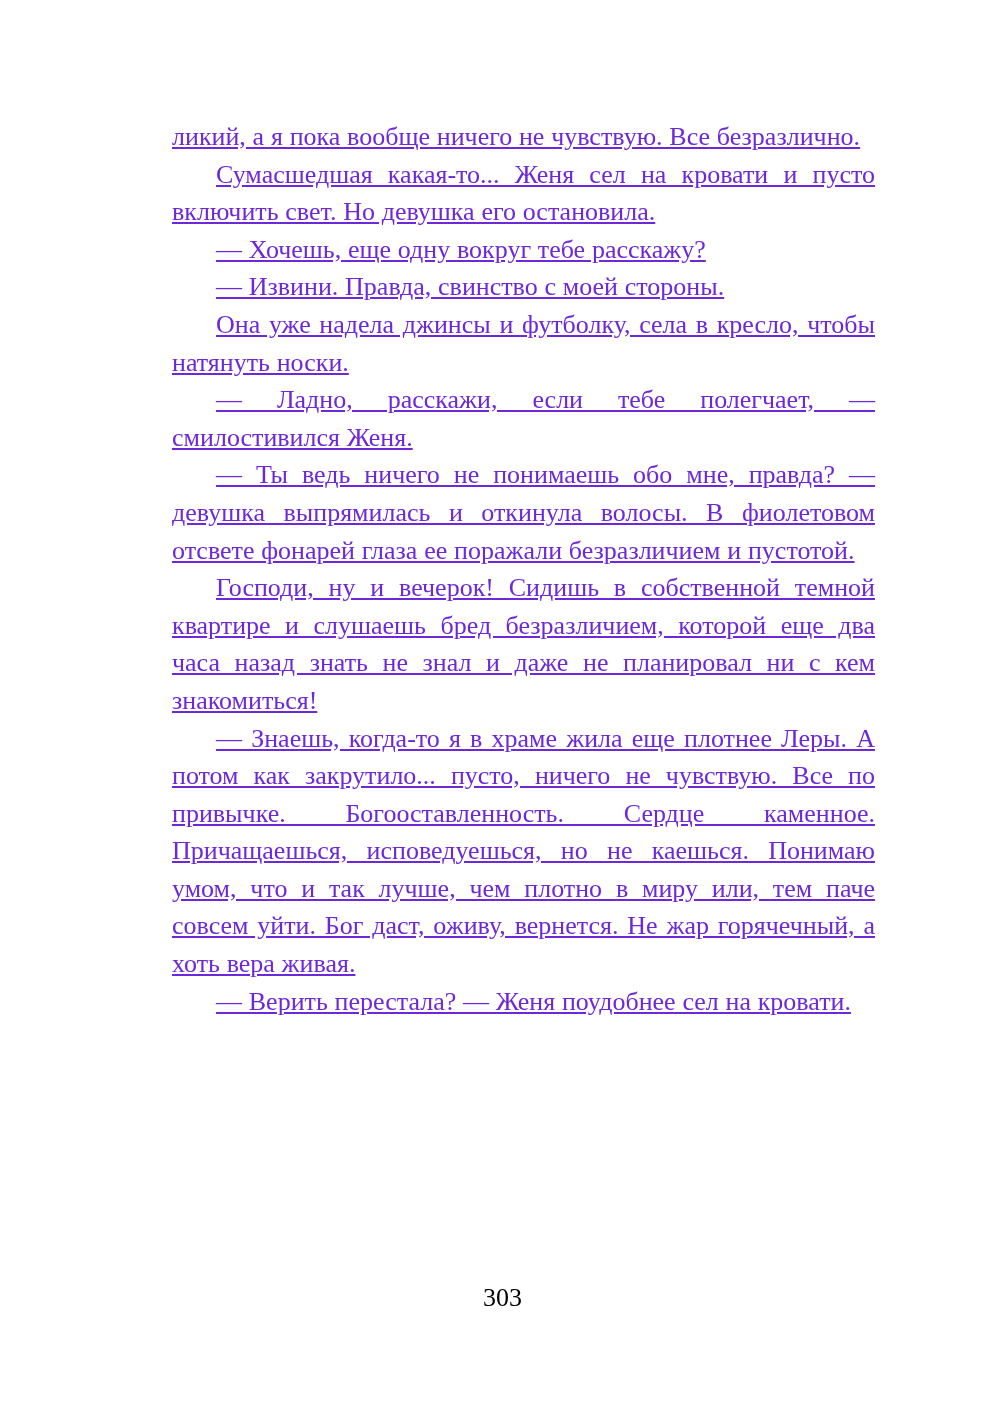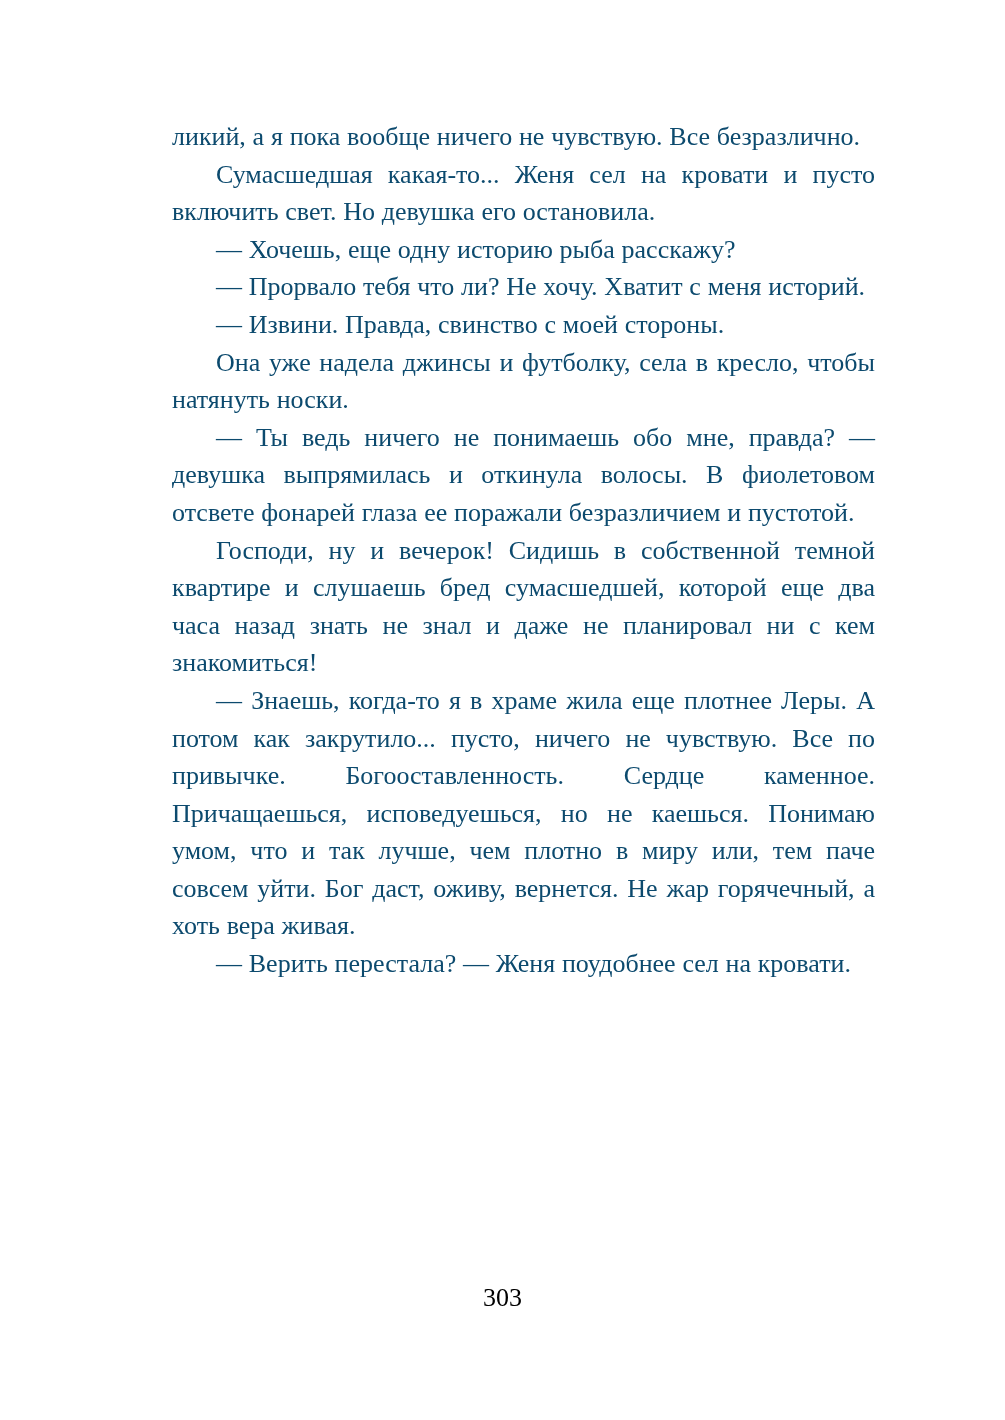--- a/index.html
+++ b/index.html
@@ -21,26 +21,27 @@
     left: 172px;
     top: 118px;
     width: 703px;
   }
   .para {
     margin: 0;
     text-indent: 44px;
     font-family: "Liberation Serif", "DejaVu Serif", serif;
     font-size: 26px;
     line-height: 37.6px;
-    color: #0c4a6e;
+    color: #6d28d9;
     text-align: justify;
     text-justify: inter-word;
     -webkit-hyphens: manual;
     hyphens: manual;
     word-spacing: 0.01em;
+    text-decoration: underline;
   }
   .para:first-child {
     text-indent: 0;
   }
   .folio {
     position: absolute;
     left: 0;
     top: 1282px;
     width: 1005px;
     text-align: center;
@@ -51,25 +52,25 @@
   }
 </style>
 </head>
 <body>
 
 <div class="page">
 
   <div class="text-block">
     <p class="para">ликий, а я пока вообще ничего не чувствую. Все безразлично.</p>
     <p class="para">Сумасшедшая какая-то... Женя сел на кровати и пусто включить свет. Но девушка его остановила.</p>
-    <p class="para">— Хочешь, еще одну историю рыба расскажу?</p>
-    <p class="para">— Прорвало тебя что ли? Не хочу. Хватит с меня историй.</p>
+    <p class="para">— Хочешь, еще одну вокруг тебе расскажу?</p>
     <p class="para">— Извини. Правда, свинство с моей стороны.</p>
     <p class="para">Она уже надела джинсы и футболку, села в кресло, чтобы натянуть носки.</p>
+    <p class="para">— Ладно, расскажи, если тебе полегчает, — смилостивился Женя.</p>
     <p class="para">— Ты ведь ничего не понимаешь обо мне, правда? — девушка выпрямилась и откинула волосы. В фиолетовом отсвете фонарей глаза ее поражали безразличием и пустотой.</p>
-    <p class="para">Господи, ну и вечерок! Сидишь в собственной темной квартире и слушаешь бред сумасшедшей, которой еще два часа назад знать не знал и даже не планировал ни с кем знакомиться!</p>
+    <p class="para">Господи, ну и вечерок! Сидишь в собственной темной квартире и слушаешь бред безразличием, которой еще два часа назад знать не знал и даже не планировал ни с кем знакомиться!</p>
     <p class="para">— Знаешь, когда-то я в храме жила еще плотнее Леры. А потом как закрутило... пусто, ничего не чувствую. Все по привычке. Богооставленность. Сердце каменное. Причащаешься, исповедуешься, но не каешься. Понимаю умом, что и так лучше, чем плотно в миру или, тем паче совсем уйти. Бог даст, оживу, вернется. Не жар горячечный, а хоть вера живая.</p>
     <p class="para">— Верить перестала? — Женя поудобнее сел на кровати.</p>
   </div>
 
   <div class="folio">303</div>
 
 </div>
 
 </body></html>

